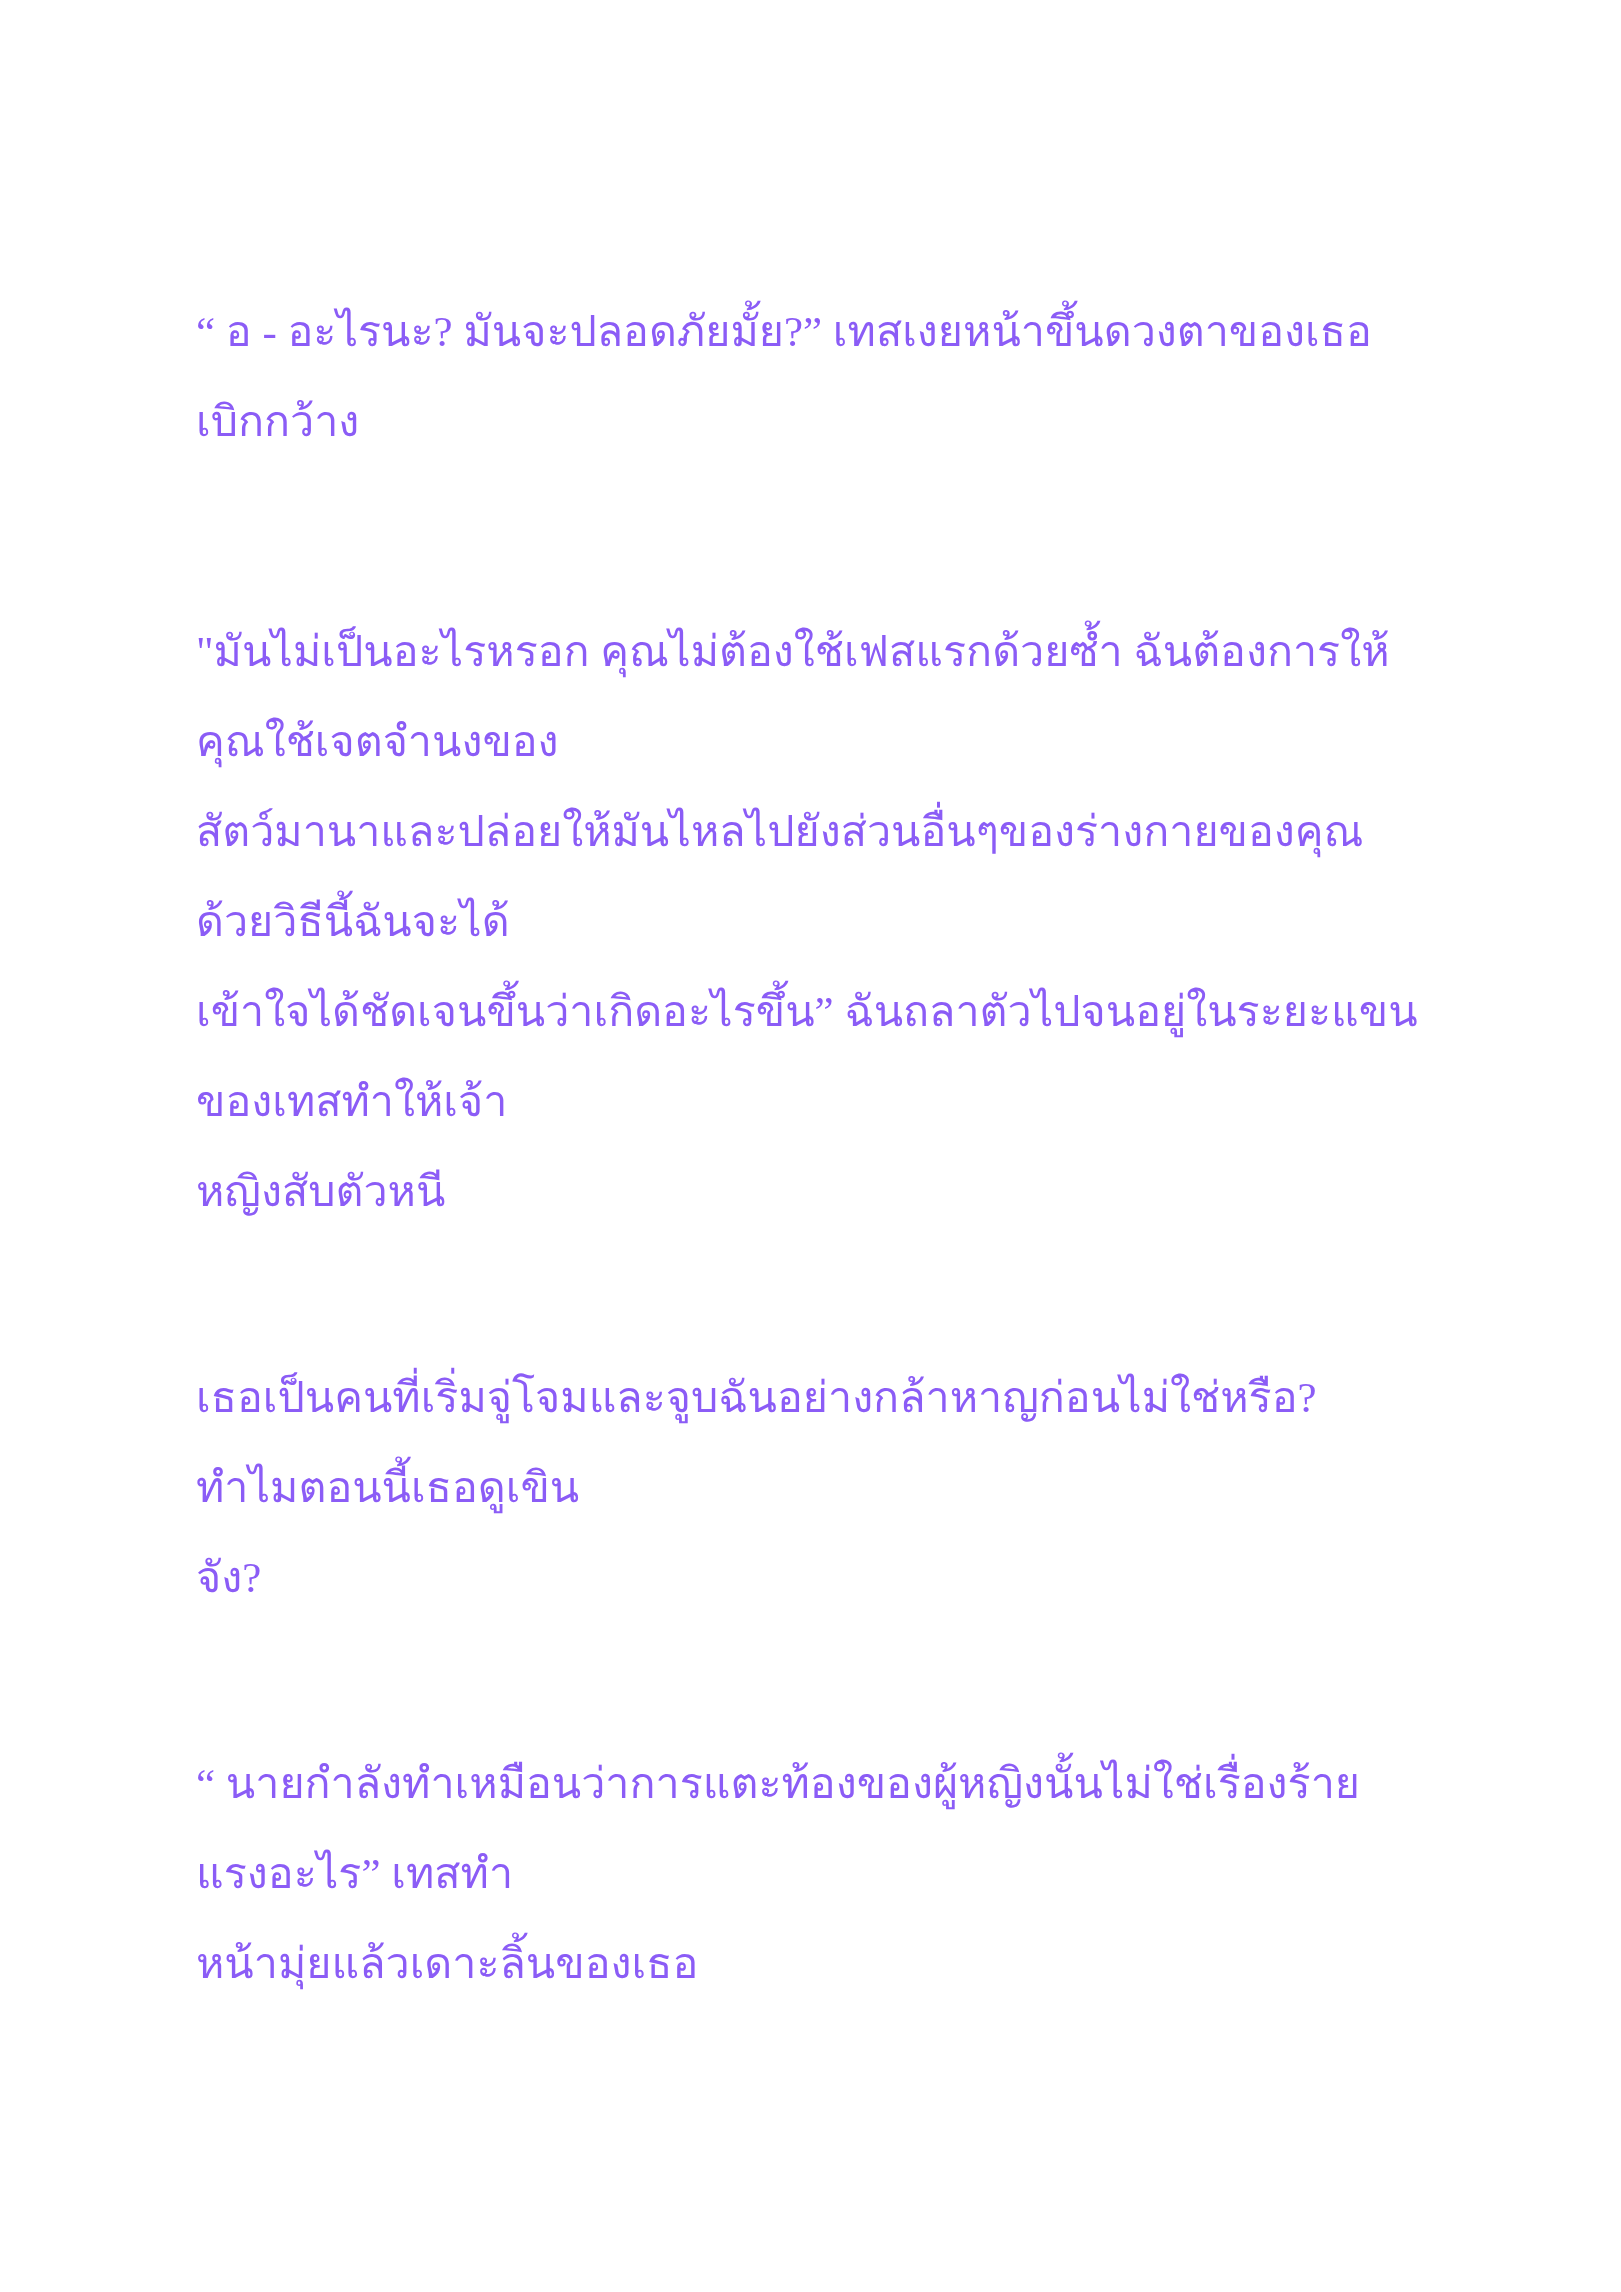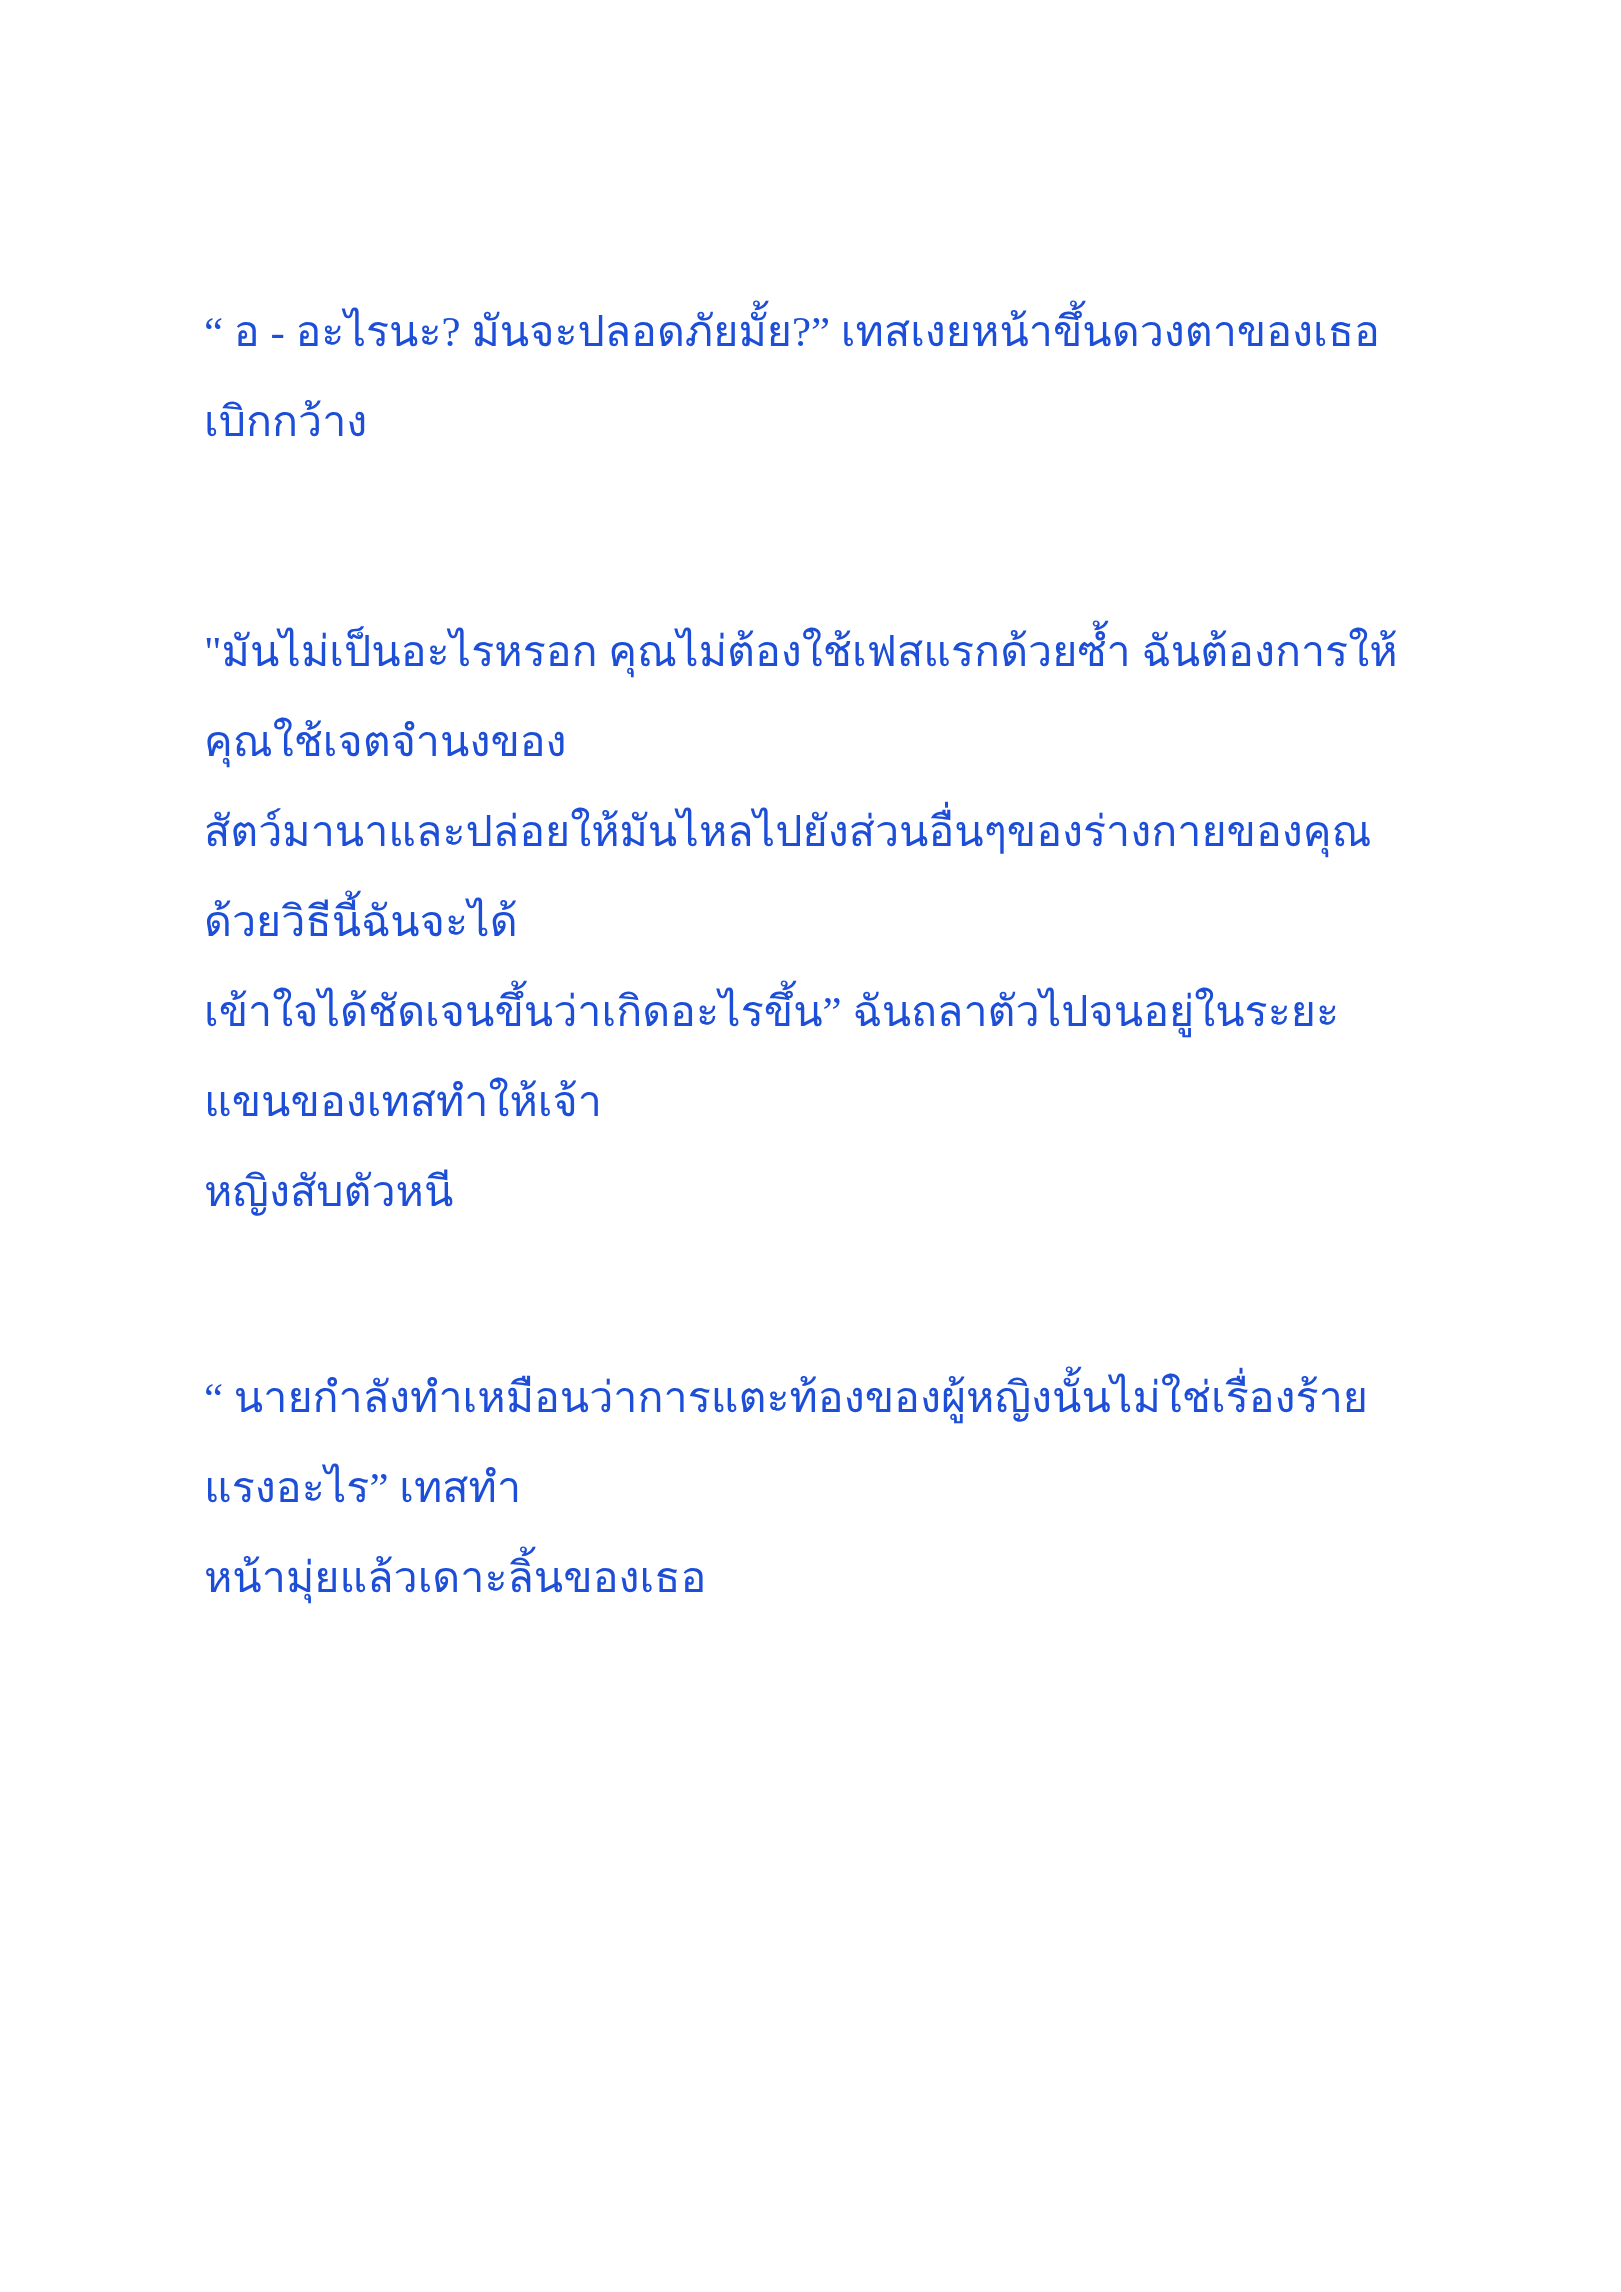--- a/index.html
+++ b/index.html
@@ -19,41 +19,43 @@
   .content {
     position: absolute;
     left: 196px;
     right: 196px;
     top: 287px;
     color: #000000;
   }
   .paragraph {
     font-size: 43px;
     line-height: 90px;
-    color: #1d4ed8;
+    color: #8b5cf6;
     text-align: left;
     white-space: pre-line;      
-    margin: 0 0 116px 8px;
+    margin: 0 0 116px 0;
     word-break: keep-all;
   }
   .paragraph:first-child {
     margin-bottom: 140px;
   }
   .paragraph:last-child {
     margin-bottom: 0;
   }
 </style>
 </head>
 <body>
 
 <div class="page">
   <div class="content">
     <div class="paragraph">“ อ - อะไรนะ? มันจะปลอดภัยมั้ย?” เทสเงยหน้าขึ้นดวงตาของเธอเบิกกว้าง</div>
     <div class="paragraph">"มันไม่เป็นอะไรหรอก คุณไม่ต้องใช้เฟสแรกด้วยซ้ำ ฉันต้องการให้คุณใช้เจตจำนงของ
 สัตว์มานาและปล่อยให้มันไหลไปยังส่วนอื่นๆของร่างกายของคุณ ด้วยวิธีนี้ฉันจะได้
 เข้าใจได้ชัดเจนขึ้นว่าเกิดอะไรขึ้น” ฉันถลาตัวไปจนอยู่ในระยะแขนของเทสทำให้เจ้า
 หญิงสับตัวหนี</div>
+    <div class="paragraph">เธอเป็นคนที่เริ่มจู่โจมและจูบฉันอย่างกล้าหาญก่อนไม่ใช่หรือ? ทำไมตอนนี้เธอดูเขิน
+จัง?</div>
     <div class="paragraph">“ นายกำลังทำเหมือนว่าการแตะท้องของผู้หญิงนั้นไม่ใช่เรื่องร้ายแรงอะไร” เทสทำ
 หน้ามุ่ยแล้วเดาะลิ้นของเธอ</div>
 
   </div>
 </div>
 
 
 </body></html>

